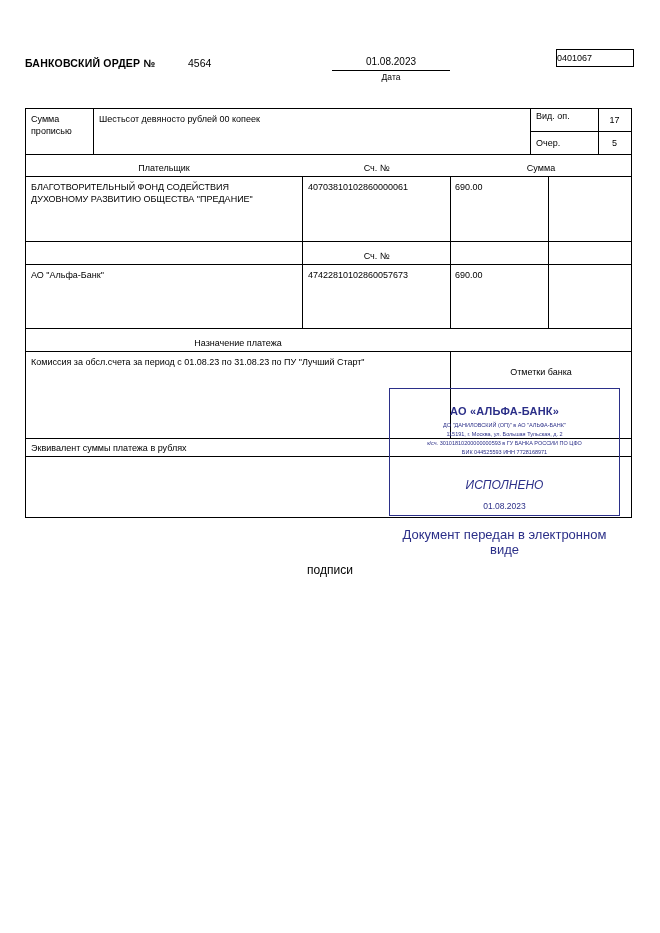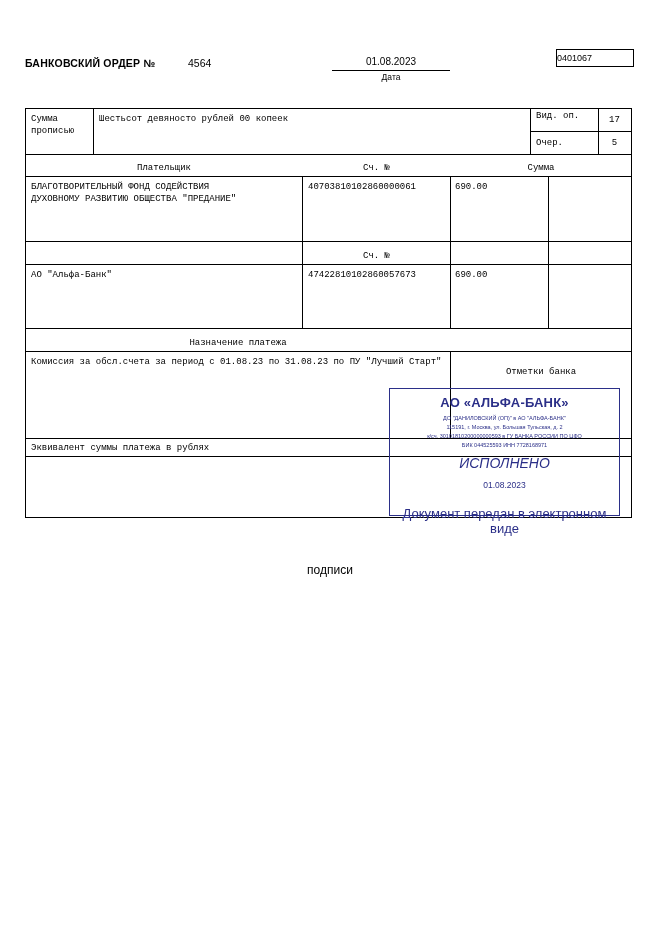--- a/index.html
+++ b/index.html
@@ -64,21 +64,20 @@
     font-size: 9px;
     line-height: 16px;
   }
 
   
   .tbl {
     position: absolute;
     left: 25px; top: 108px;
     width: 607px;
     height: 410px;
-    font-family: Liberation Mono, monospace;
   }
   .ln {
     position: absolute;
     background: #000;
   }
   .hln { height: 1px; }
   .vln { width: 1px; }
 
   .cell {
     position: absolute;
@@ -92,37 +91,37 @@
     position: absolute;
     left: 389px; top: 388px;
     width: 231px;
     height: 128px;
     border: 1px solid #2b2f88;
     color: #2b2f88;
     text-align: center;
     box-sizing: border-box;
   }
   .stamp .s-bank {
-    margin-top: 6px;
-    font-size: 13px;
+    margin-top: 16px;
+    font-size: 11px;
     font-weight: bold;
     letter-spacing: 0.2px;
   }
   .stamp .s-sub {
     margin-top: 4px;
     font-size: 5.5px;
     line-height: 9px;
   }
   .stamp .s-line {
     font-size: 5.5px;
     line-height: 9px;
   }
   .stamp .s-exec {
-    margin-top: 5px;
-    font-size: 14px;
+    margin-top: 21px;
+    font-size: 12px;
     font-style: italic;
   }
   .stamp .s-date {
     margin-top: 9px;
     font-size: 8.5px;
   }
   .stamp .s-note {
     margin-top: 16px;
     font-size: 13px;
   }

